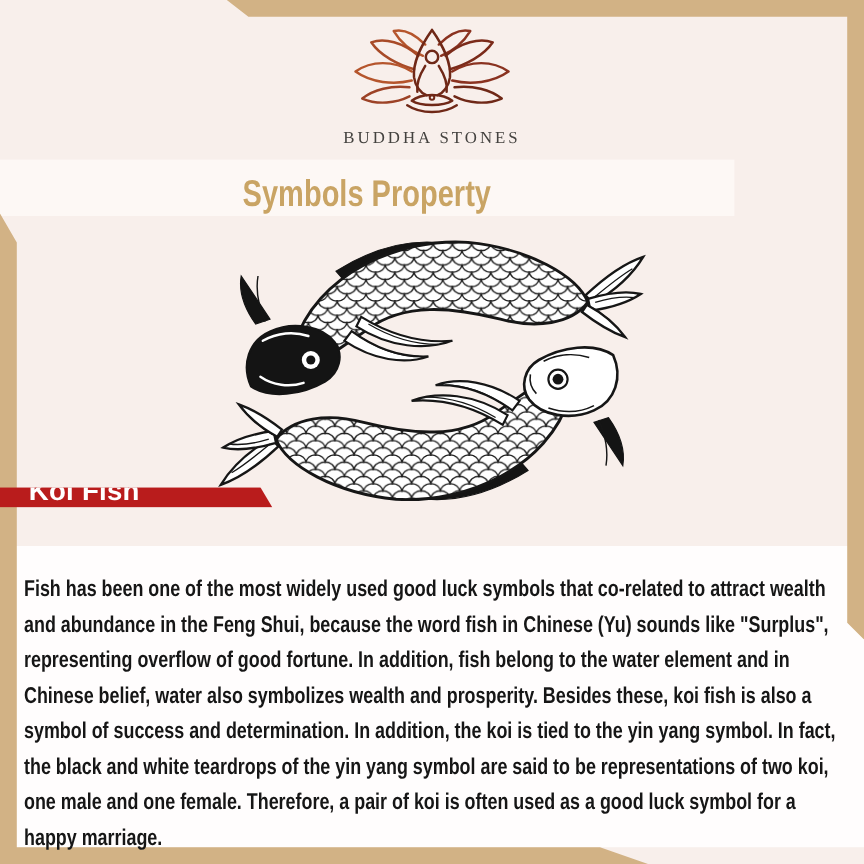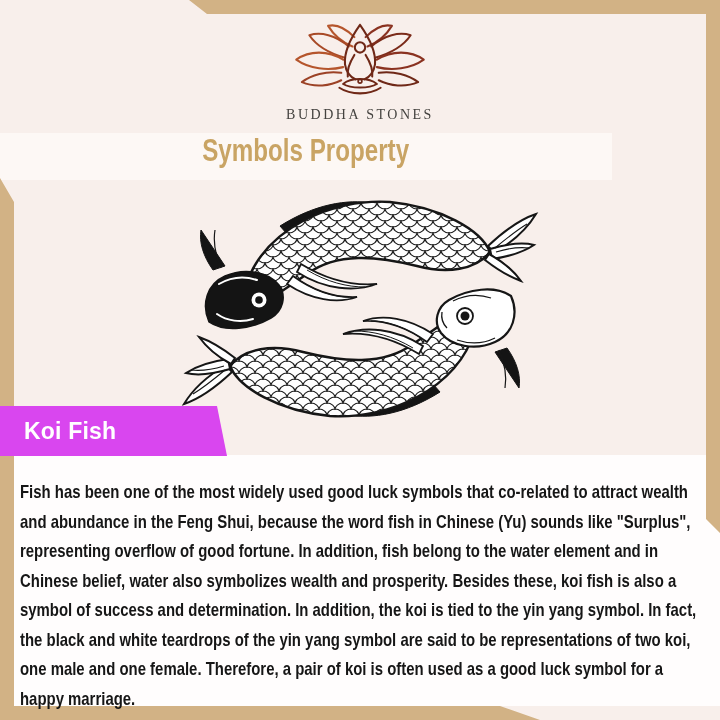--- a/index.html
+++ b/index.html
@@ -1,21 +1,21 @@
 <!DOCTYPE html>
 <html><head>
 <meta charset="utf-8">
 <style>
   html,body{margin:0;padding:0;}
   body{font-family:"Liberation Sans",sans-serif;}
   .canvas{position:relative;width:720px;height:720px;overflow:hidden;background:#f8efeb;}
 
   
   .title-band{position:absolute;left:0;top:133px;width:612px;height:47px;background:#fdf8f5;
-    display:flex;align-items:flex-start;justify-content:center;}
+    display:flex;align-items:flex-end;justify-content:center;}
   .title-band .title-text{font-size:31px;font-weight:700;color:#c9a464;transform:scaleX(0.78);
     white-space:nowrap;letter-spacing:0;}
 
   
   .white-panel{position:absolute;left:0;top:455px;width:720px;height:251px;background:#fffdfd;}
 
   
   .frame{position:absolute;left:0;top:0;width:720px;height:720px;background:#d2b285;pointer-events:none;}
   .frame.top-right{clip-path:polygon(189px 0,720px 0,720px 533px,706px 519px,706px 14px,207px 14px);}
   .frame.bottom-left{clip-path:polygon(0 178px,14px 202px,14px 706px,500px 706px,540px 720px,0 720px);}
@@ -23,22 +23,22 @@
   
   .logo-block{position:absolute;left:0;top:22px;width:720px;text-align:center;}
   .brand-name{margin-top:2px;font-family:"Liberation Serif",serif;font-size:14px;letter-spacing:2.5px;
     color:#44423f;white-space:nowrap;}
 
   
   .koi-wrap{position:absolute;left:185px;top:186px;width:350px;height:246px;}
   .koi-wrap svg{overflow:visible;}
 
   
-  .ribbon{position:absolute;left:0;top:406px;width:228px;height:50px;background:#d946ef;
-    clip-path:polygon(0 0,217px 0,227px 100%,0 100%);display:flex;align-items:center;}
+  .ribbon{position:absolute;left:0;top:406px;width:228px;height:17px;background:#b91c1c;
+    clip-path:polygon(0 0,217px 0,227px 100%,0 100%);display:flex;align-items:flex-end;}
   .ribbon-label{padding-left:24px;font-size:23px;font-weight:700;color:#ffffff;letter-spacing:0.2px;}
 
   
   .benefits{position:absolute;left:0;top:452px;width:720px;height:36px;
     display:flex;align-items:center;justify-content:center;}
   .benefits span{font-size:26px;font-weight:700;color:#c9a464;transform:scaleX(0.88);white-space:nowrap;}
 
   
   .description{position:absolute;left:20px;top:477px;width:872px;transform:scaleX(0.785);
     transform-origin:0 0;font-size:19px;font-weight:700;line-height:29.5px;color:#161616;

